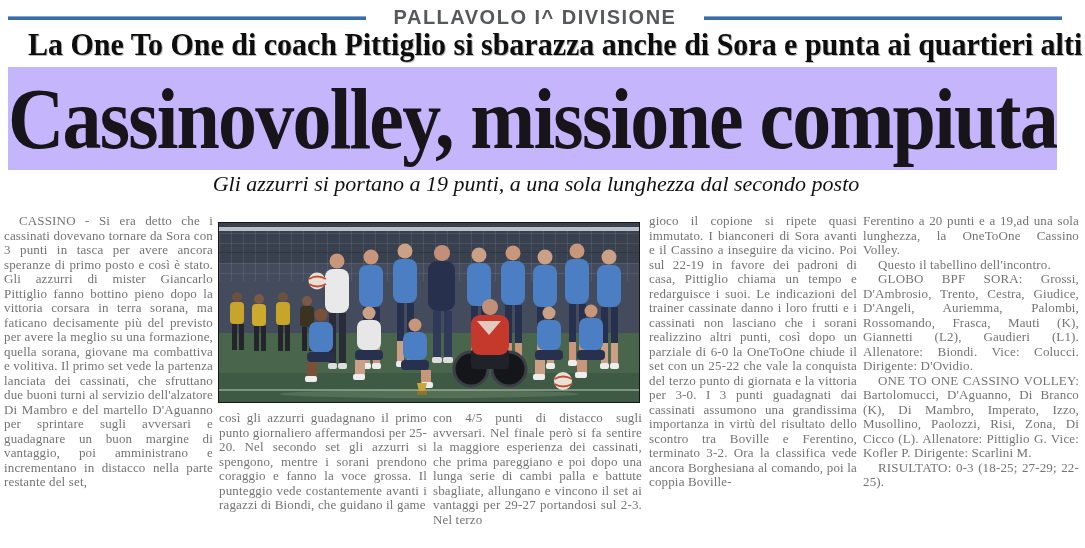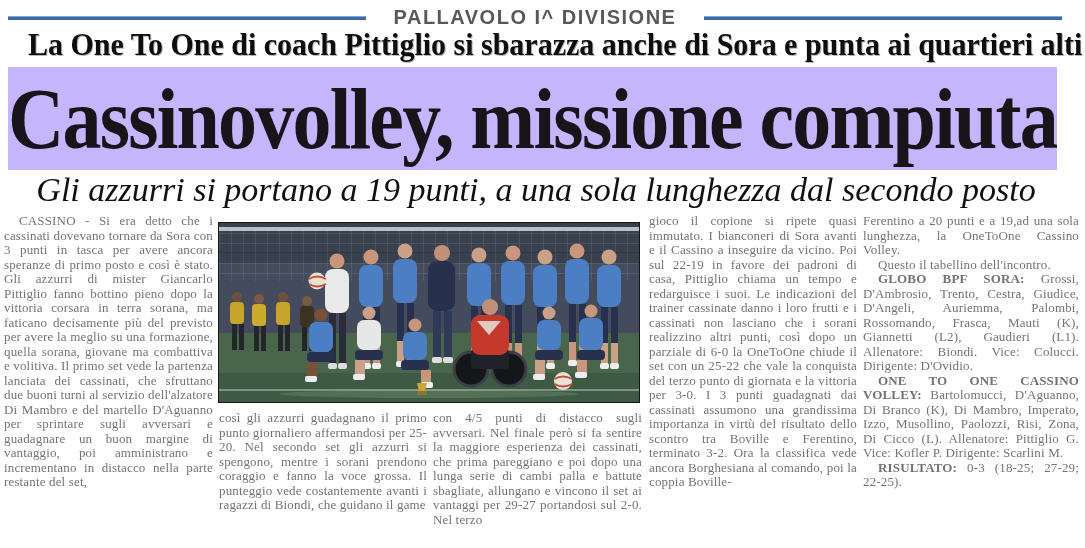--- a/index.html
+++ b/index.html
@@ -30,31 +30,31 @@
     background:#c4b5fd; display:flex; align-items:center; justify-content:center;
     overflow:hidden;
   }
   .headline {
     display:inline-block; font-weight:bold; font-size:86px; color:#17141a;
     white-space:nowrap; letter-spacing:-2px;
   }
   
   .deck-wrap { position:absolute; left:8px; top:171px; width:1056px; text-align:center; }
   .deck {
-    display:inline-block; font-style:italic; font-size:34px; color:#101010;
+    display:inline-block; font-style:italic; font-size:22px; color:#101010;
     white-space:nowrap;
   }
   
   .col {
     position:absolute; text-align:justify; font-size:13px; line-height:14.5px;
     color:#737373; letter-spacing:0.15px;
   }
   .col p { margin:0; }
   .col p.ind { text-indent:15px; }
-  .lead { font-weight:bold; }
+  .lead { font-weight:normal; }
   #col1 { left:4px;   top:214px; width:209px; }
   #col2 { left:219px; top:411px; width:208px; }
   #col3 { left:433px; top:411px; width:209px; }
   #col4 { left:649px; top:214px; width:208px; }
   #col5 { left:863px; top:214px; width:216px; }
   
   .photo-frame {
     position:absolute; left:218px; top:222px; width:422px; height:181px;
     border:1px solid #161616; box-sizing:border-box; background:#39404e;
   }
@@ -287,21 +287,21 @@
         <circle cx="271" cy="84" r="8" fill="#c29079"></circle>
       </g>
     </svg>
   </div>
 
   <div class="col" id="col2">
     <p>così gli azzurri guadagnano il primo punto giornaliero affermandosi per 25-20. Nel secondo set gli azzurri si spengono, mentre i sorani prendono coraggio e fanno la voce grossa. Il punteggio vede costantemente avanti i ragazzi di Biondi, che guidano il game</p>
   </div>
 
   <div class="col" id="col3">
-    <p>con 4/5 punti di distacco sugli avversari. Nel finale però si fa sentire la maggiore esperienza dei cassinati, che prima pareggiano e poi dopo una lunga serie di cambi palla e battute sbagliate, allungano e vincono il set ai vantaggi per 29-27 portandosi sul 2-0. Nel terzo</p>
+    <p>con 4/5 punti di distacco sugli avversari. Nel finale però si fa sentire la maggiore esperienza dei cassinati, che prima pareggiano e poi dopo una lunga serie di cambi palla e battute sbagliate, allungano e vincono il set ai vantaggi per 29-27 portandosi sul 2-3. Nel terzo</p>
   </div>
 
   <div class="col" id="col4">
     <p>gioco il copione si ripete quasi immutato. I bianconeri di Sora avanti e il Cassino a inseguire da vicino. Poi sul 22-19 in favore dei padroni di casa, Pittiglio chiama un tempo e redarguisce i suoi. Le indicazioni del trainer cassinate danno i loro frutti e i cassinati non lasciano che i sorani realizzino altri punti, così dopo un parziale di 6-0 la OneToOne chiude il set con un 25-22 che vale la conquista del terzo punto di giornata e la vittoria per 3-0. I 3 punti guadagnati dai cassinati assumono una grandissima importanza in virtù del risultato dello scontro tra Boville e Ferentino, terminato 3-2. Ora la classifica vede ancora Borghesiana al comando, poi la coppia Boville-</p>
   </div>
 
   <div class="col" id="col5">
     <p>Ferentino a 20 punti e a 19,ad una sola lunghezza, la OneToOne Cassino Volley.</p>
     <p class="ind">Questo il tabellino dell'incontro.</p>
     <p class="ind"><span class="lead">GLOBO BPF SORA:</span><span> Grossi, D'Ambrosio, Trento, Cestra, Giudice, D'Angeli, Auriemma, Palombi, Rossomando, Frasca, Mauti (K), Giannetti (L2), Gaudieri (L1). Allenatore: Biondi. Vice: Colucci. Dirigente: D'Ovidio.</span></p>

